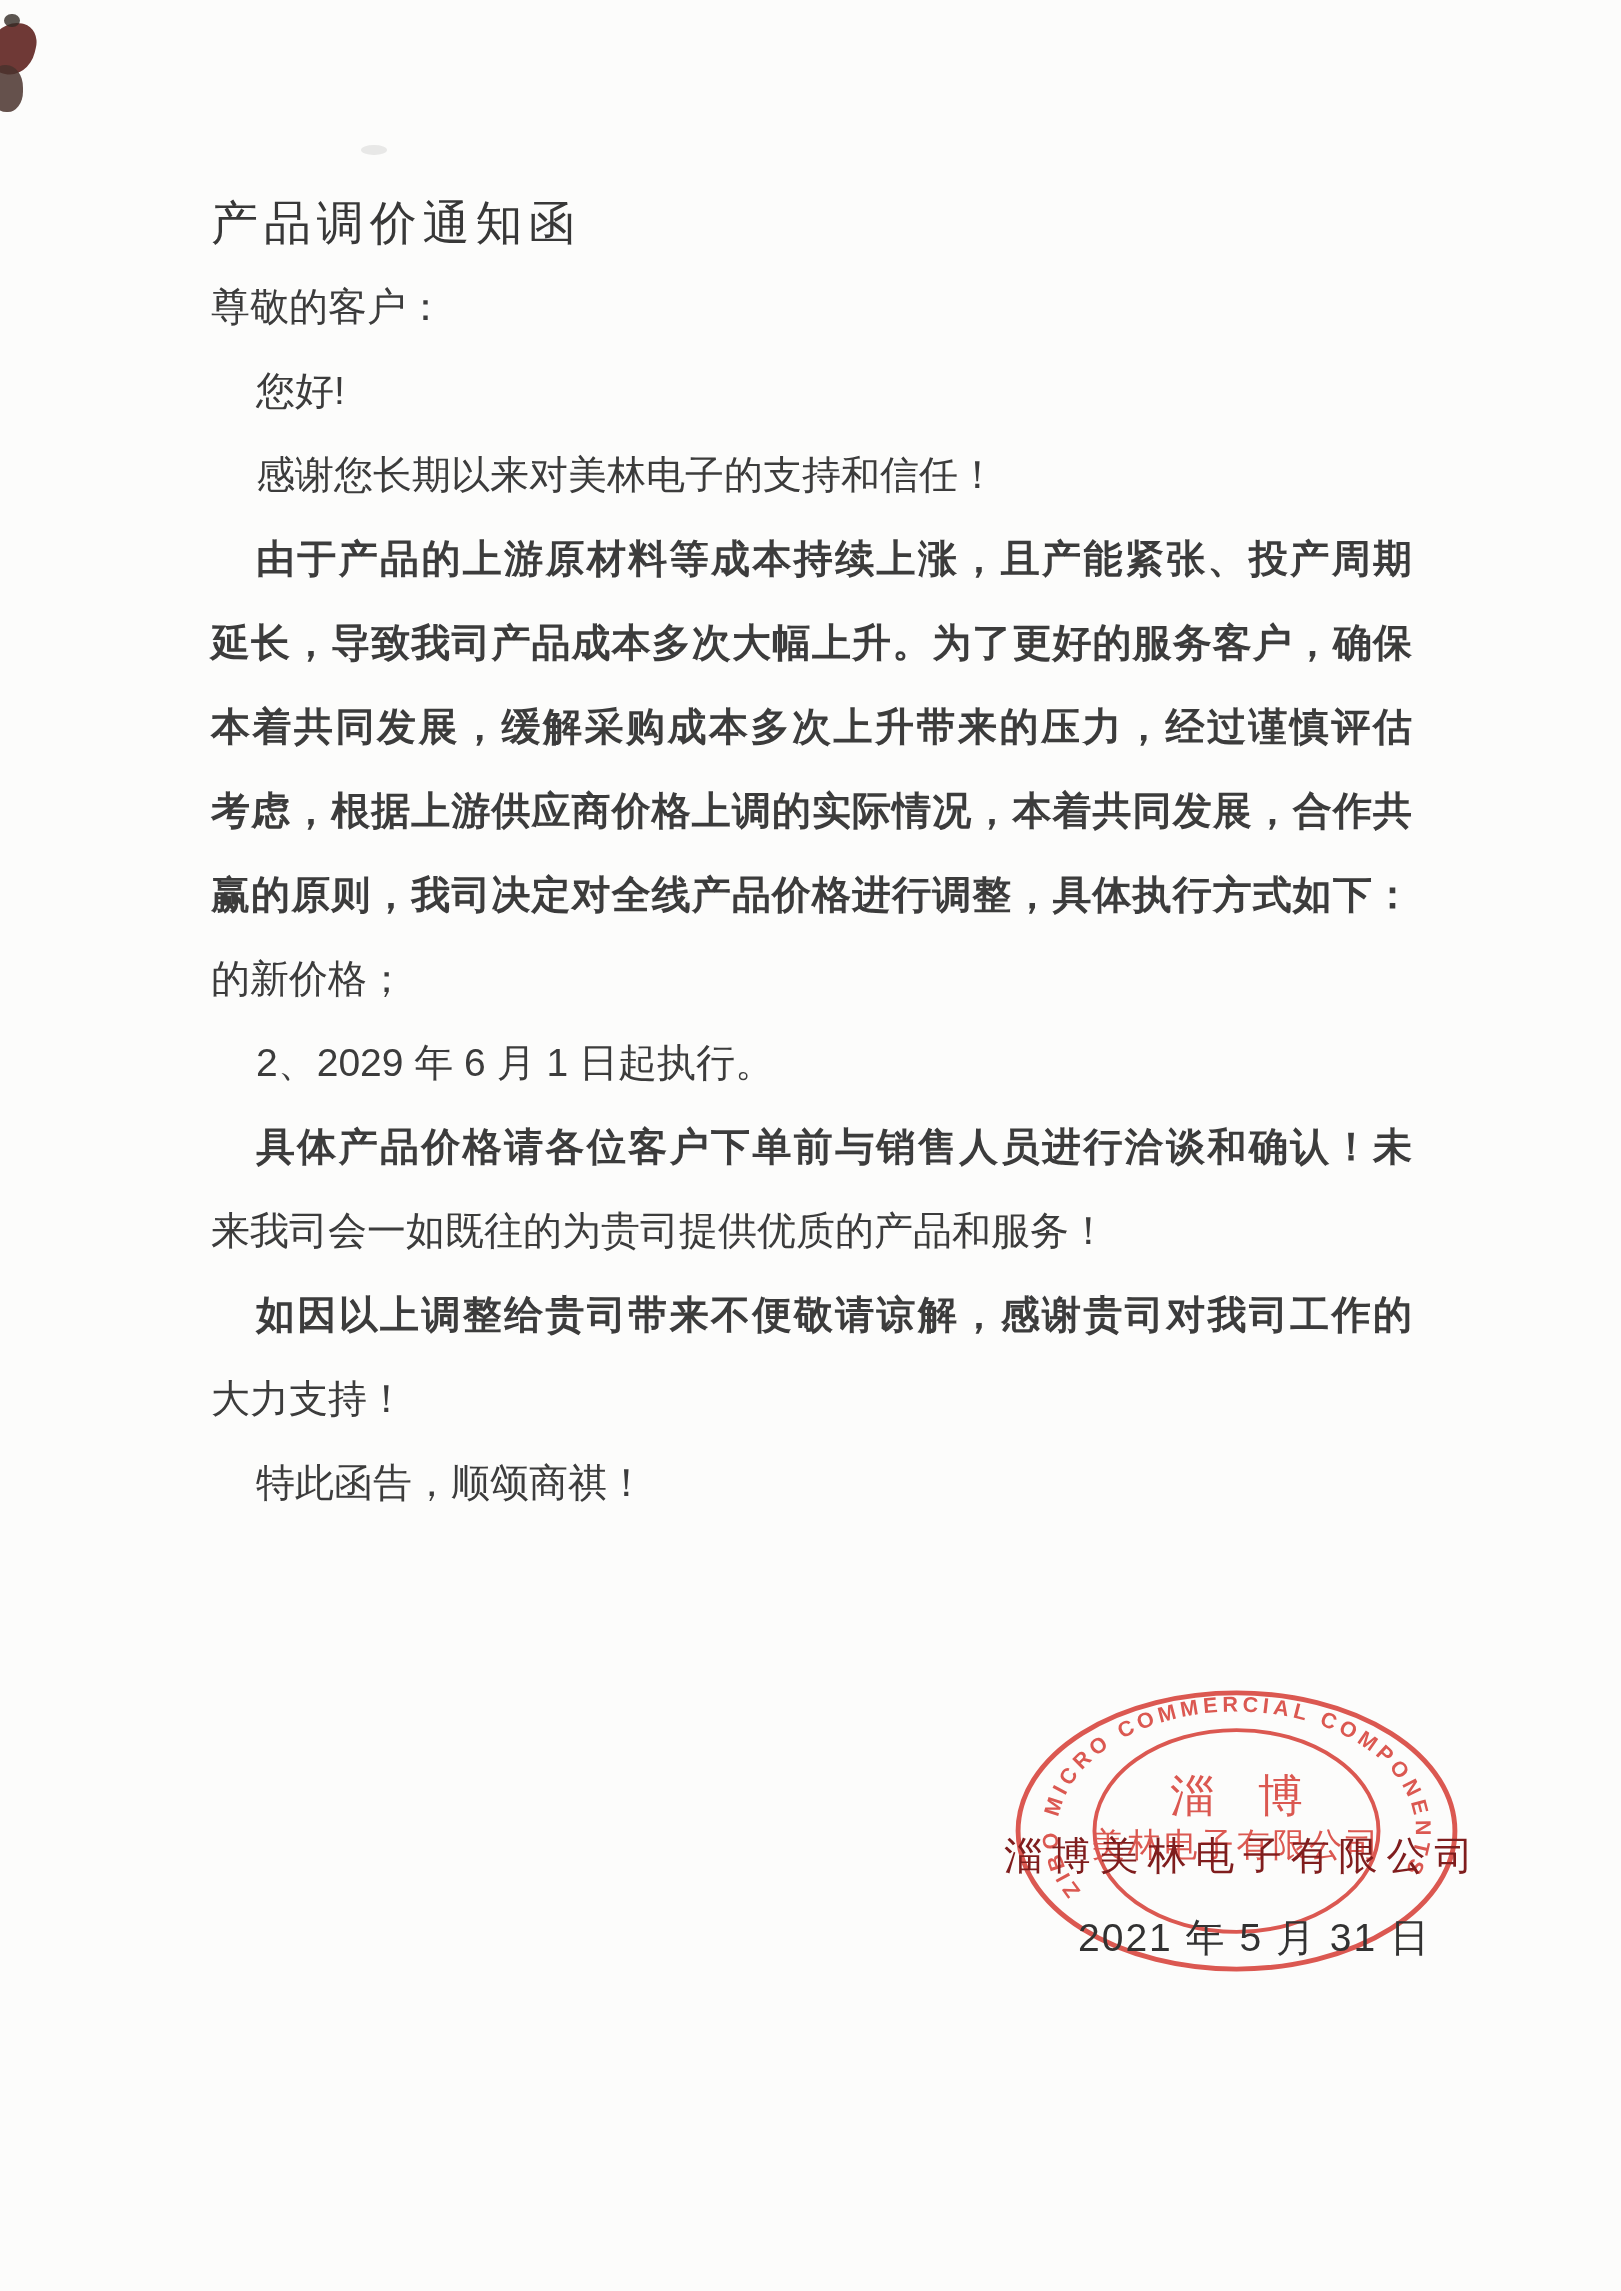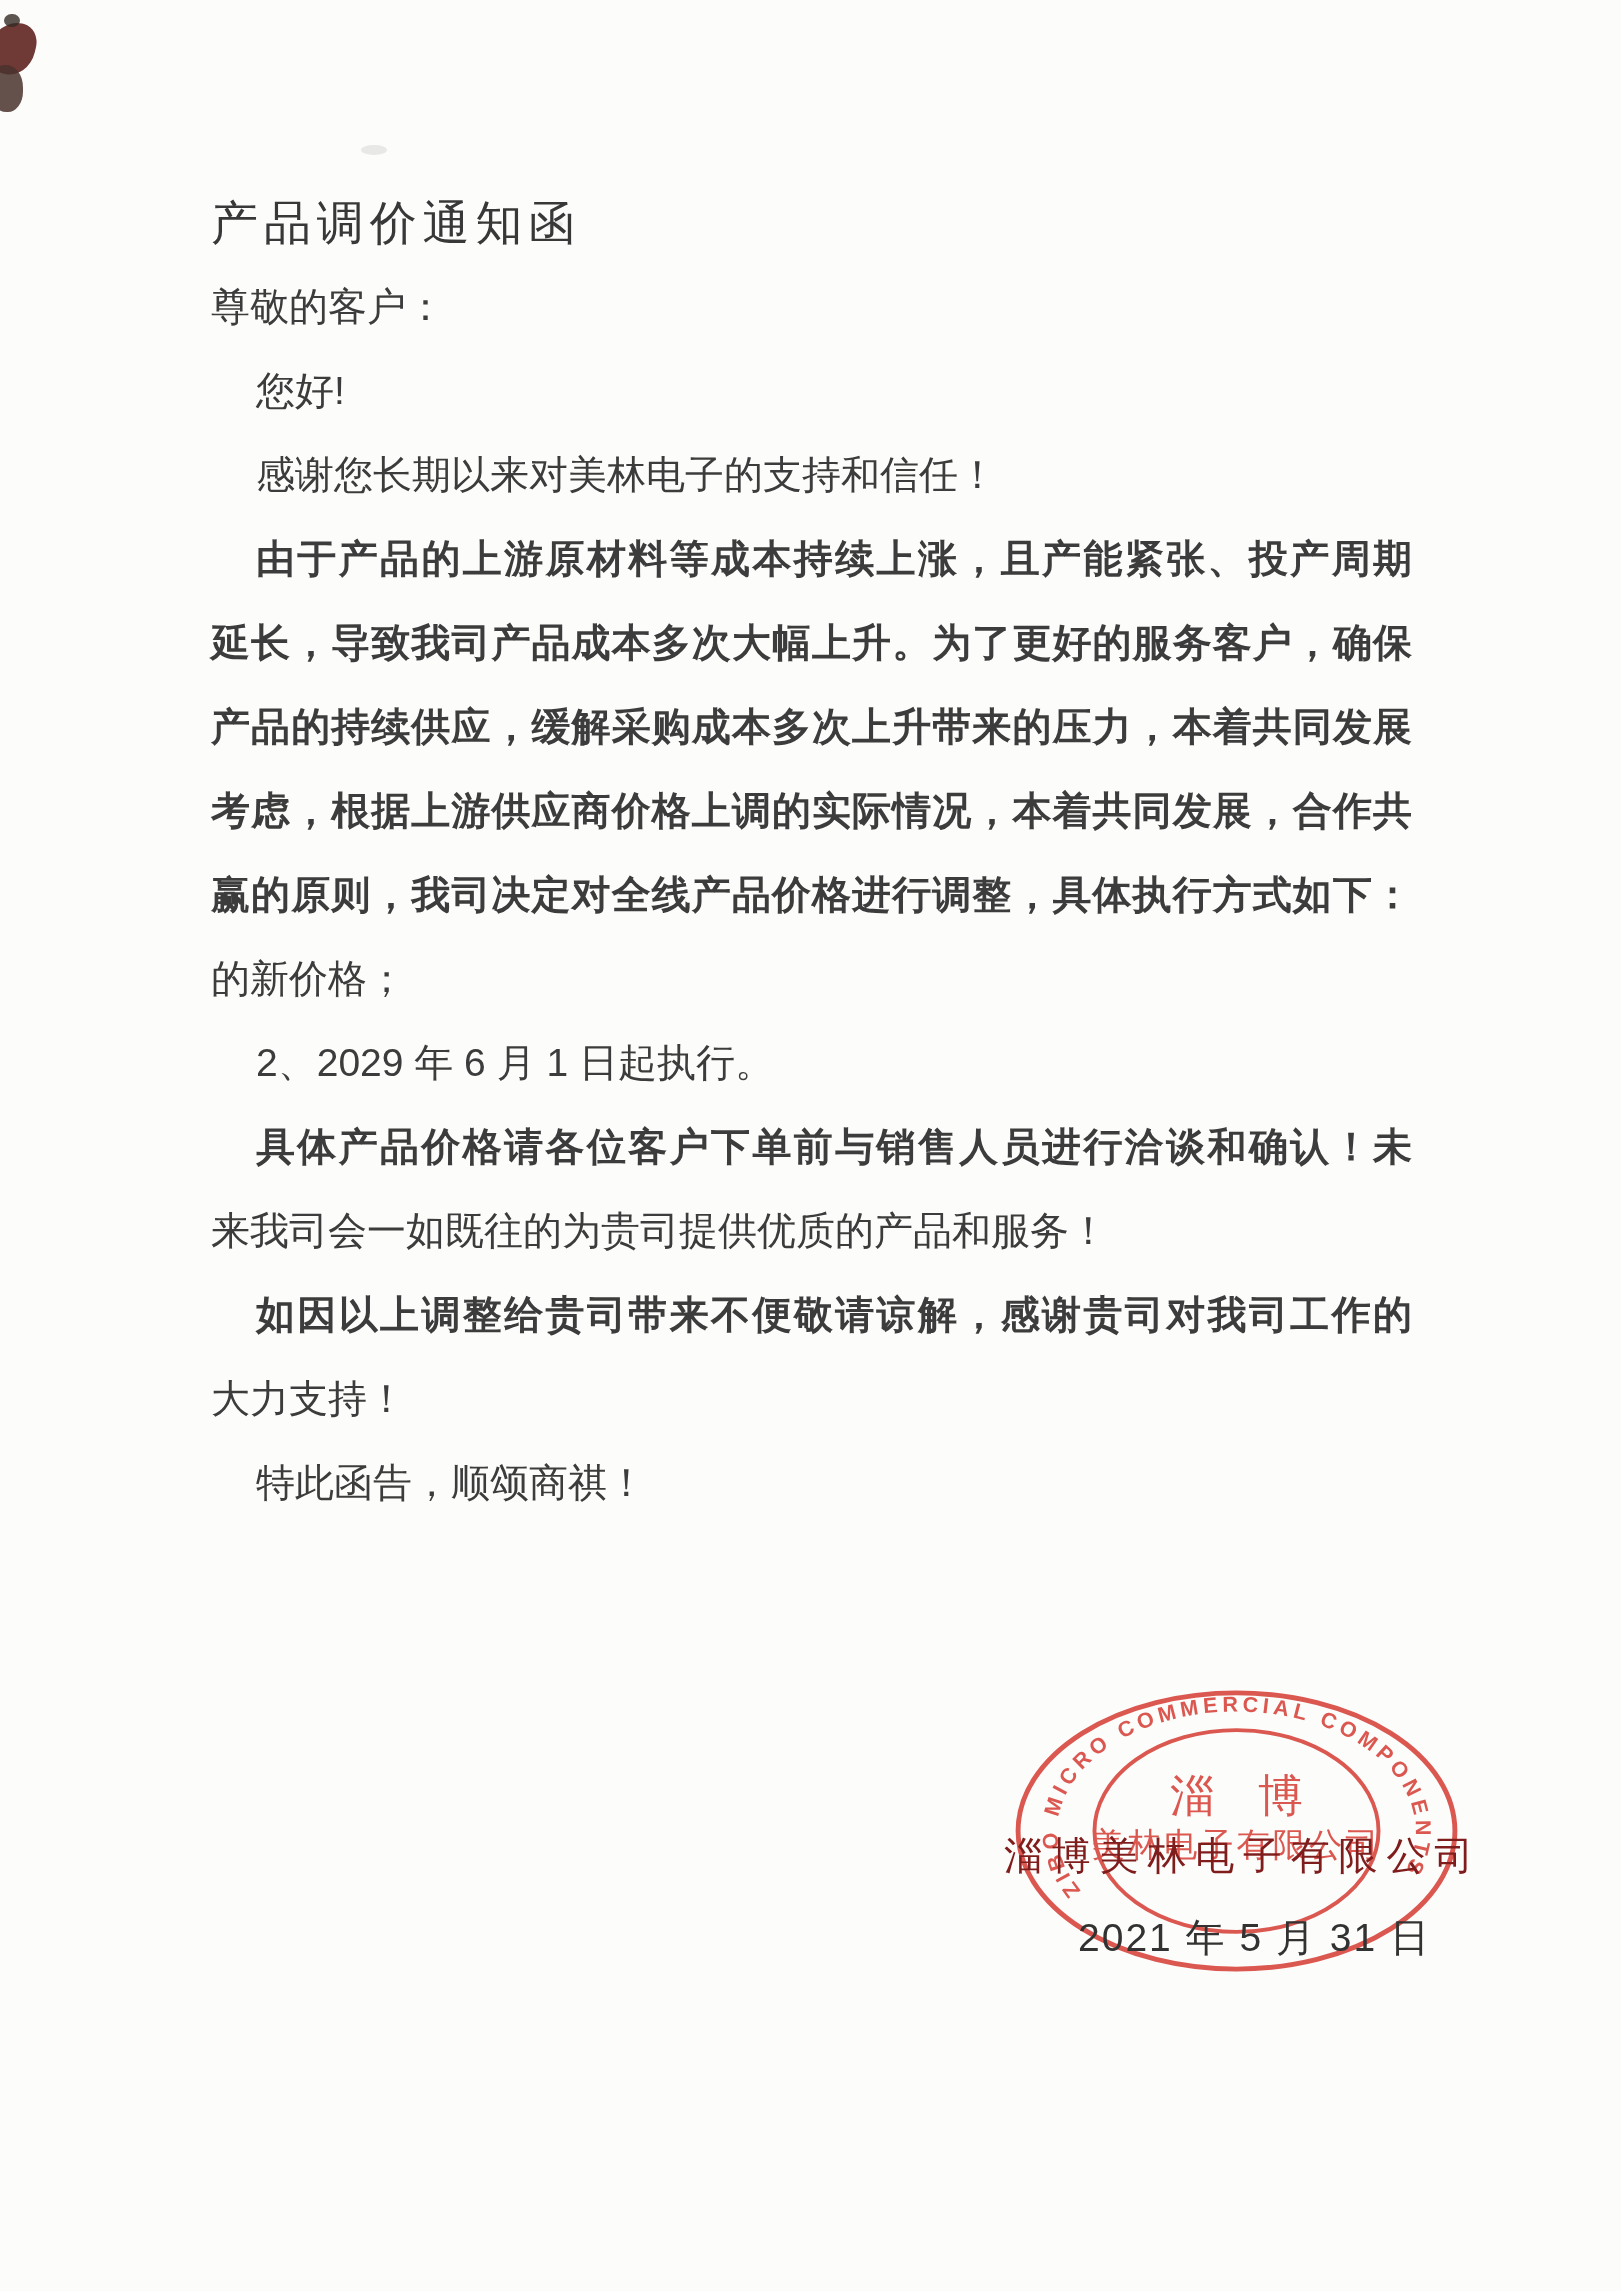--- a/index.html
+++ b/index.html
@@ -63,21 +63,21 @@
 <div class="speck2"></div>
 
 <div class="content">
   <div class="title">产品调价通知函</div>
   <div class="line">尊敬的客户：</div>
 
   <div class="line ind">您好!</div>
   <div class="line ind">感谢您长期以来对美林电子的支持和信任！</div>
   <div class="line ind j">由于产品的上游原材料等成本持续上涨，且产能紧张、投产周期</div>
   <div class="line j">延长，导致我司产品成本多次大幅上升。为了更好的服务客户，确保</div>
-  <div class="line j">产品的持续供应，缓解采购成本多次上升带来的压力，本着共同发展</div>
+  <div class="line j">本着共同发展，缓解采购成本多次上升带来的压力，经过谨慎评估</div>
   <div class="line j">考虑，根据上游供应商价格上调的实际情况，本着共同发展，合作共</div>
   <div class="line j">赢的原则，我司决定对全线产品价格进行调整，具体执行方式如下：</div>
   <div class="line">的新价格；</div>
   <div class="line ind">2、2029 年 6 月 1 日起执行。</div>
   <div class="line ind j">具体产品价格请各位客户下单前与销售人员进行洽谈和确认！未</div>
   <div class="line">来我司会一如既往的为贵司提供优质的产品和服务！</div>
   <div class="line ind j">如因以上调整给贵司带来不便敬请谅解，感谢贵司对我司工作的</div>
   <div class="line">大力支持！</div>
   <div class="line ind">特此函告，顺颂商祺！</div>
 </div>

